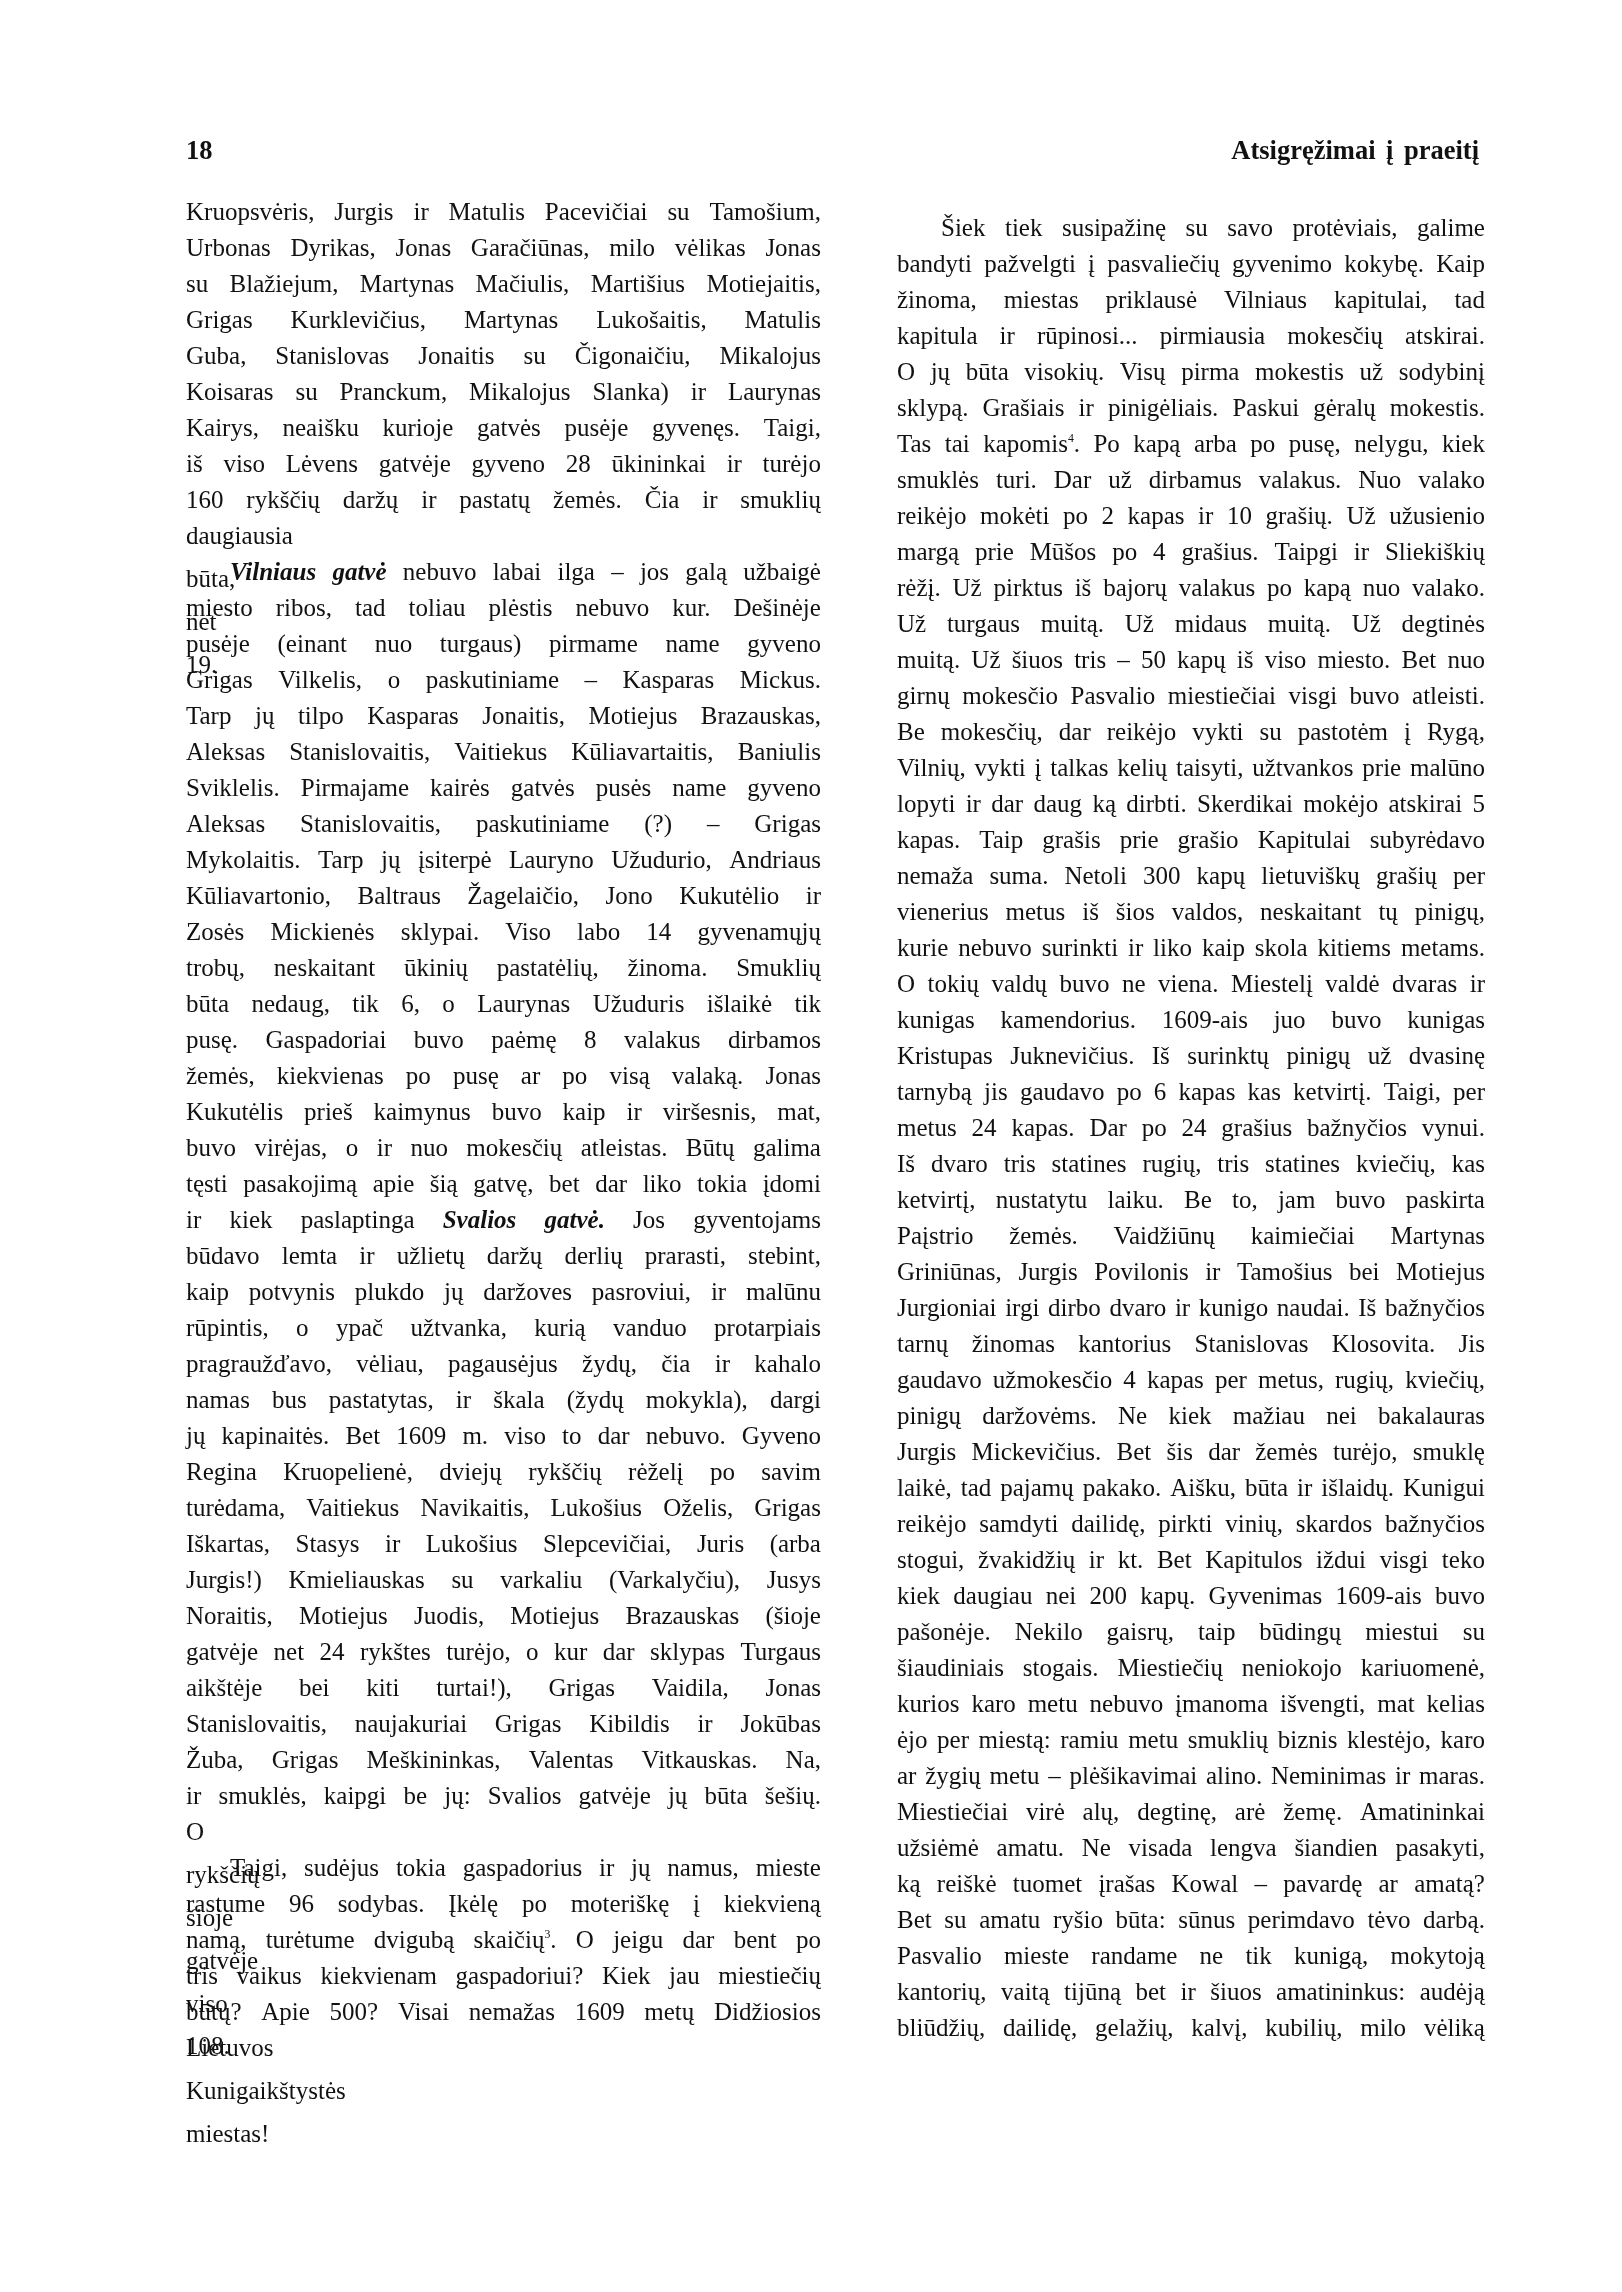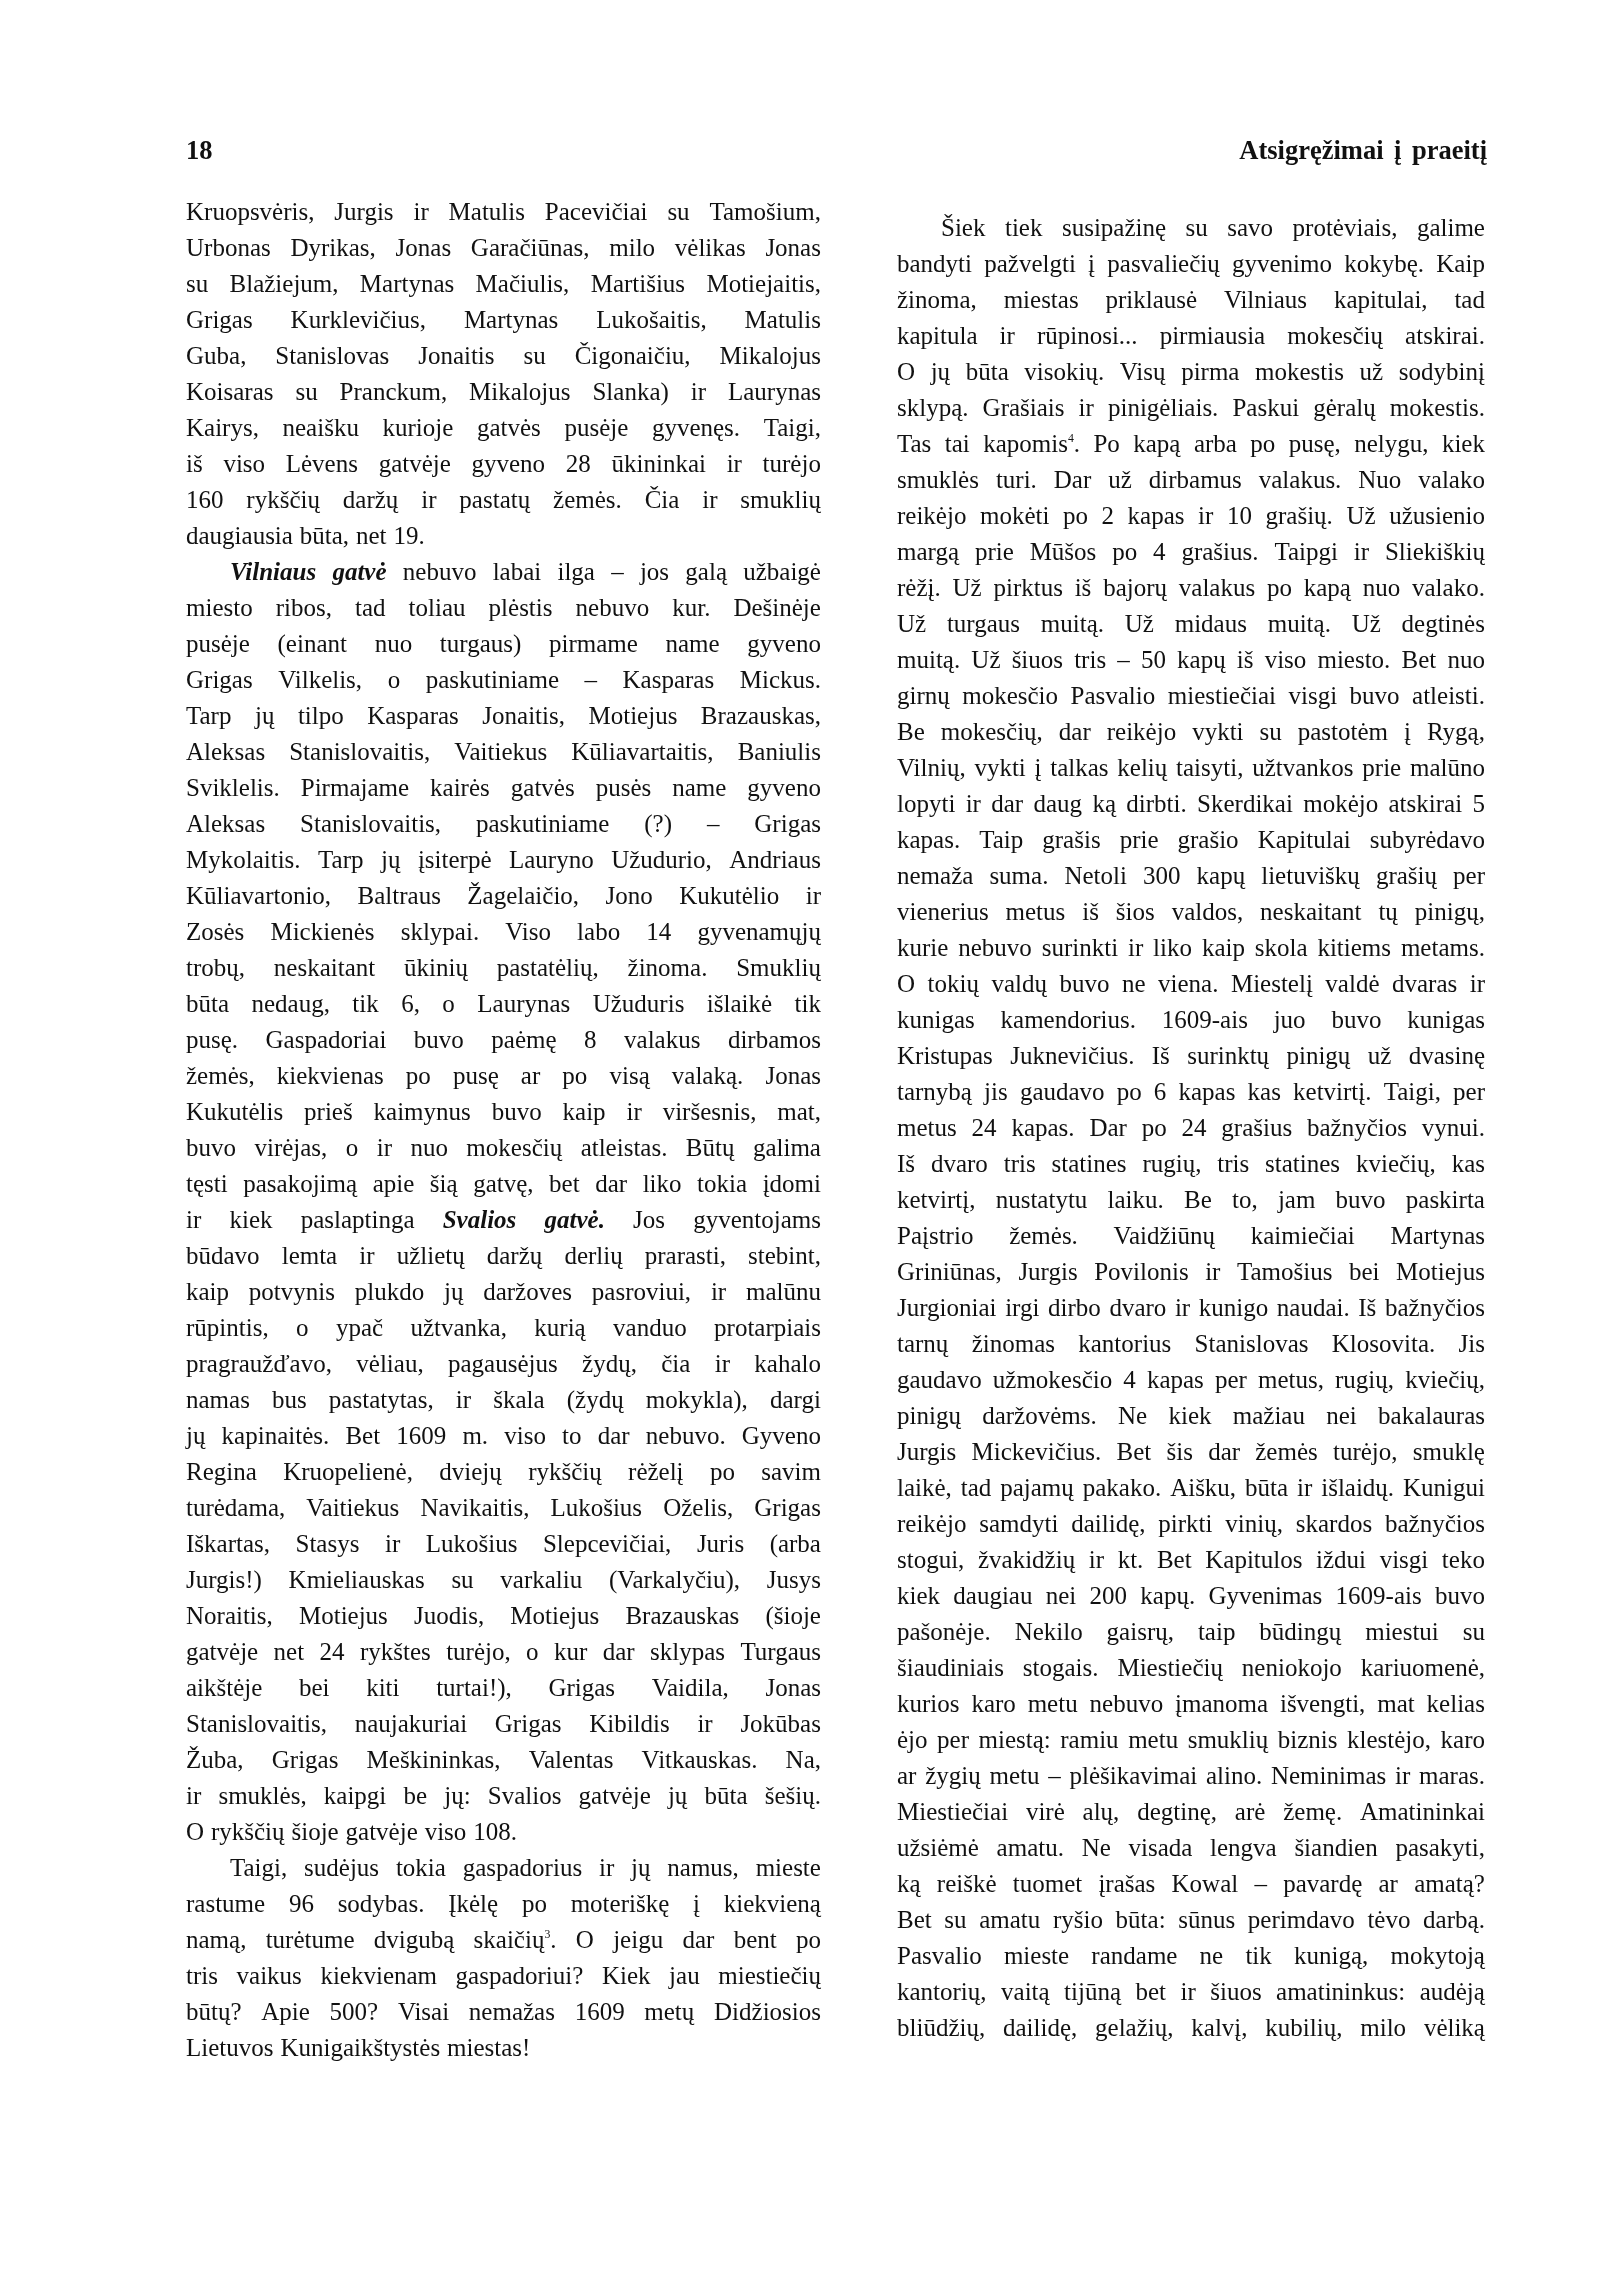--- a/index.html
+++ b/index.html
@@ -1,27 +1,27 @@
 <!DOCTYPE html>
 <html><head>
 <meta charset="utf-8">
 <style>
   html, body { margin: 0; padding: 0; background: #ffffff; }
   body { width: 1622px; height: 2293px; position: relative; overflow: hidden;
          font-family: "Liberation Serif", "DejaVu Serif", serif; color: #111; }
   .page-number { position: absolute; left: 186px; top: 135px; font-size: 26.5px; font-weight: bold; }
-  .running-head { position: absolute; right: 135px; top: 135px; font-size: 26.5px; font-weight: bold; word-spacing: 3.9px; }
+  .running-head { position: absolute; right: 143px; top: 135px; font-size: 26.5px; font-weight: bold; word-spacing: 3.9px; }
   .column { position: absolute; top: 194px; font-size: 25px; line-height: 36px; }
   .col-left { left: 186px; width: 635px; }
   .col-right { left: 897px; width: 588px; margin-top: 16px; }
   .bi { font-weight: bold; font-style: italic; }
   sup { font-size: 11.8px; line-height: 0; vertical-align: 9.8px; }
   
   .jline { display: flex; justify-content: space-between; height: 36px; white-space: nowrap; }
-  .jline.last { justify-content: flex-start; gap: 6.9px; }
+  .jline.last { justify-content: flex-start; gap: 6.9px; flex-direction: column; }
   .jline.indent { padding-left: 44px; }
   .jline span.w { display: inline-block; }
 </style>
 </head>
 <body>
 
 <div class="page-number">18</div>
 <div class="running-head">Atsigręžimai į praeitį</div>
 
 <div class="column col-left" id="col-left">

